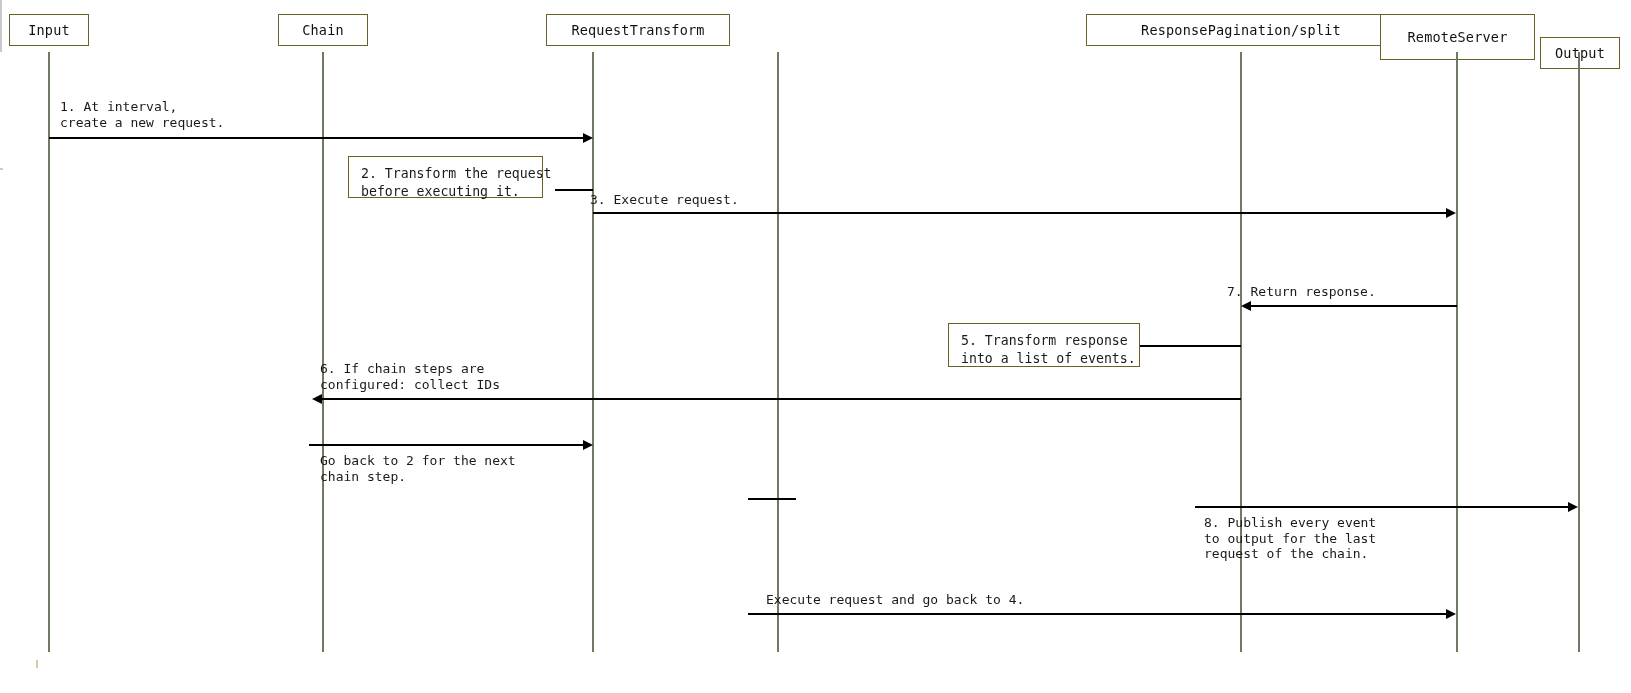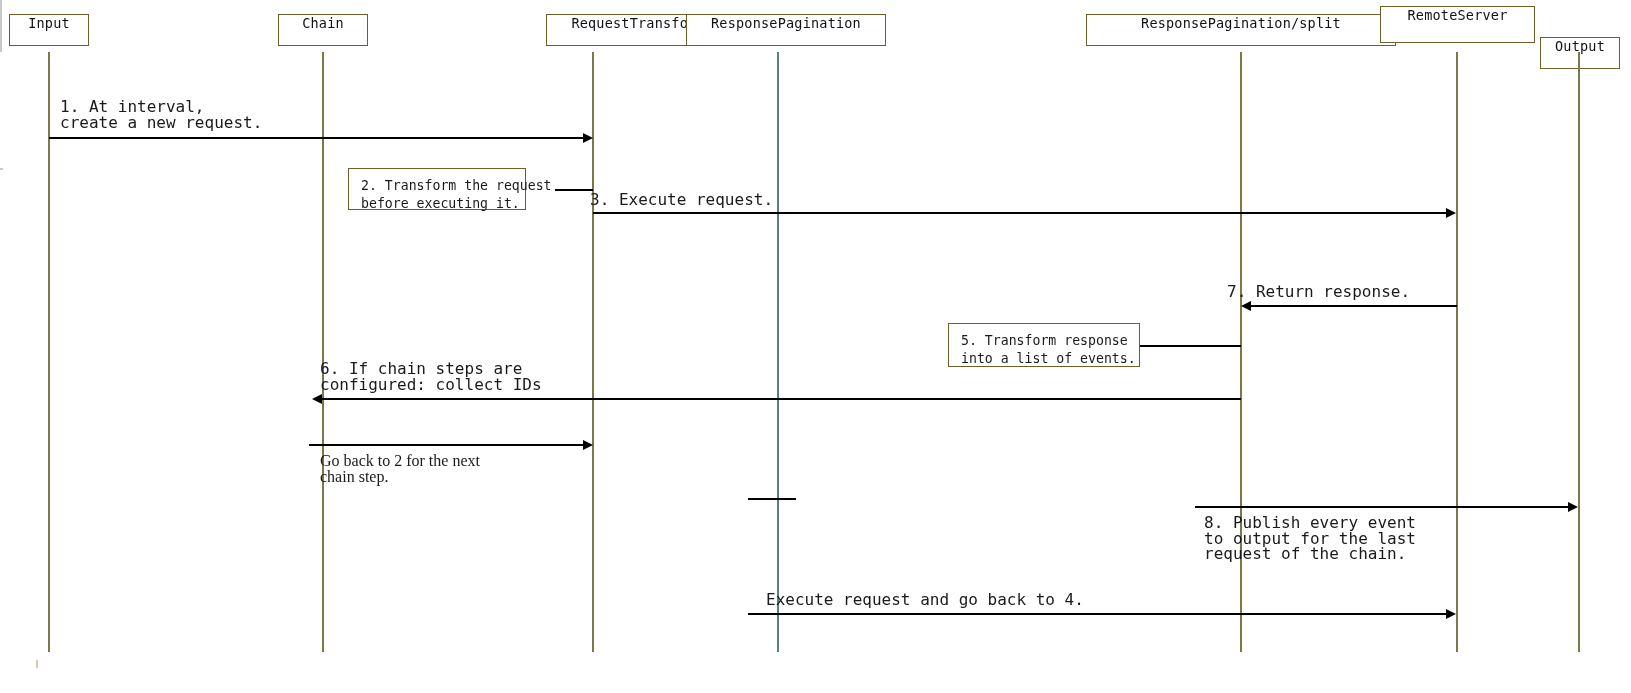--- a/index.html
+++ b/index.html
@@ -17,38 +17,38 @@
     height: 693px;
     background: #ffffff;
     overflow: hidden;
   }
   .participant-box {
     position: absolute;
     box-sizing: border-box;
     border: 1.6px solid #6b6026;
     background: #ffffff;
     display: flex;
-    align-items: flex-start;
+    align-items: center;
     justify-content: center;
     color: #111111;
     font-size: 13.5px;
     letter-spacing: 0.2px;
     white-space: nowrap;
     font-family: "DejaVu Sans Mono", "Liberation Mono", monospace;
   }
   .lifeline {
     position: absolute;
     width: 1.6px;
     background: #6b7a3a;
     background-image: linear-gradient(to right, #8a7a2e 0%, #4e7a96 100%);
   }
   .msg-label {
     position: absolute;
     color: #1a1a1a;
-    font-size: 16px;
+    font-size: 13px;
     line-height: 15.6px;
     white-space: pre;
     font-family: "DejaVu Sans Mono", "Liberation Mono", monospace;
   }
   .msg-line {
     position: absolute;
     height: 1.5px;
     background: #000000;
   }
   .arrow-head {
@@ -93,48 +93,45 @@
 
   <div class="participant-box" style="left:9px; top:14px; width:80px; height:32px;">
     <span>Input</span>
   </div>
   <div class="participant-box" style="left:278px; top:14px; width:90px; height:32px;">
     <span>Chain</span>
   </div>
   <div class="participant-box" style="left:501px; top:14px; width:184px; height:32px;margin-left:45px;">
     <span>RequestTransform</span>
   </div>
-  <div class="participant-box" style="left:686px; top:14px; width:200px; height:32px;">
-    <span>ResponsePagination</span>
-  </div>
   <div class="participant-box" style="left:1086px; top:14px; width:310px; height:32px;">
     <span>ResponsePagination/split</span>
   </div>
-  <div class="participant-box" style="left:1380px; top:6px; width:155px; height:37px;">
+  <div class="participant-box" style="left:1380px; top:14px; width:155px; height:46px;">
     <span>RemoteServer</span>
   </div>
   <div class="participant-box" style="left:1540px; top:14px; width:80px; height:32px;margin-top:23px;">
     <span>Output</span>
   </div>
 
   <div class="lifeline" style="left:48px;   top:52px; height:600px;"></div>
   <div class="lifeline" style="left:322px;  top:52px; height:600px;"></div>
   <div class="lifeline" style="left:592px;  top:52px; height:600px;"></div>
   <div class="lifeline" style="left:777px;  top:52px; height:600px;"></div>
   <div class="lifeline" style="left:1240px; top:52px; height:600px;"></div>
   <div class="lifeline" style="left:1456px; top:52px; height:600px;"></div>
   <div class="lifeline" style="left:1578px; top:52px; height:600px;"></div>
 
   <div class="msg-label" style="left:60px; top:99px;">1. At interval,
 create a new request.</div>
   <div class="msg-line" style="left:49px; top:137px; width:535px;"></div>
   <div class="arrow-head right" style="left:583px; top:132.5px;"></div>
 
   <div class="note-stem" style="left:555px; top:189px; width:38px;"></div>
-  <div class="note-box" style="left:348px; top:168px; width:178px; height:42px;">2. Transform the request
+  <div class="note-box" style="left:348px; top:156px; width:195px; height:42px;">2. Transform the request
 before executing it.</div>
 
   <div class="msg-label" style="left:590px; top:192px;">3. Execute request.</div>
   <div class="msg-line" style="left:593px; top:212px; width:854px;"></div>
   <div class="arrow-head right" style="left:1446px; top:207.5px;"></div>
 
   <div class="msg-label" style="left:1227px; top:284px;">7. Return response.</div>
   <div class="msg-line" style="left:1251px; top:305px; width:206px;"></div>
   <div class="arrow-head left" style="left:1241px; top:300.5px;"></div>
 
@@ -142,21 +139,21 @@
   <div class="note-box" style="left:948px; top:323px; width:192px; height:44px;">5. Transform response
 into a list of events.</div>
 
   <div class="msg-label" style="left:320px; top:361px;">6. If chain steps are
 configured: collect IDs</div>
   <div class="msg-line" style="left:322px; top:398px; width:919px;"></div>
   <div class="arrow-head left" style="left:312px; top:393.5px;"></div>
 
   <div class="msg-line" style="left:309px; top:444px; width:275px;"></div>
   <div class="arrow-head right" style="left:583px; top:439.5px;"></div>
-  <div class="msg-label" style="left:320px; top:453px;font-family:Liberation Serif, serif;">Go back to 2 for the next
+  <div class="msg-label" style="left:320px; top:453px;">Go back to 2 for the next
 chain step.</div>
 
   <div class="note-stem" style="left:748px; top:498px; width:48px;"></div>
 
   <div class="msg-line" style="left:1195px; top:506px; width:374px;"></div>
   <div class="arrow-head right" style="left:1568px; top:501.5px;"></div>
   <div class="msg-label" style="left:1204px; top:515px;">8. Publish every event
 to output for the last
 request of the chain.</div>
 

